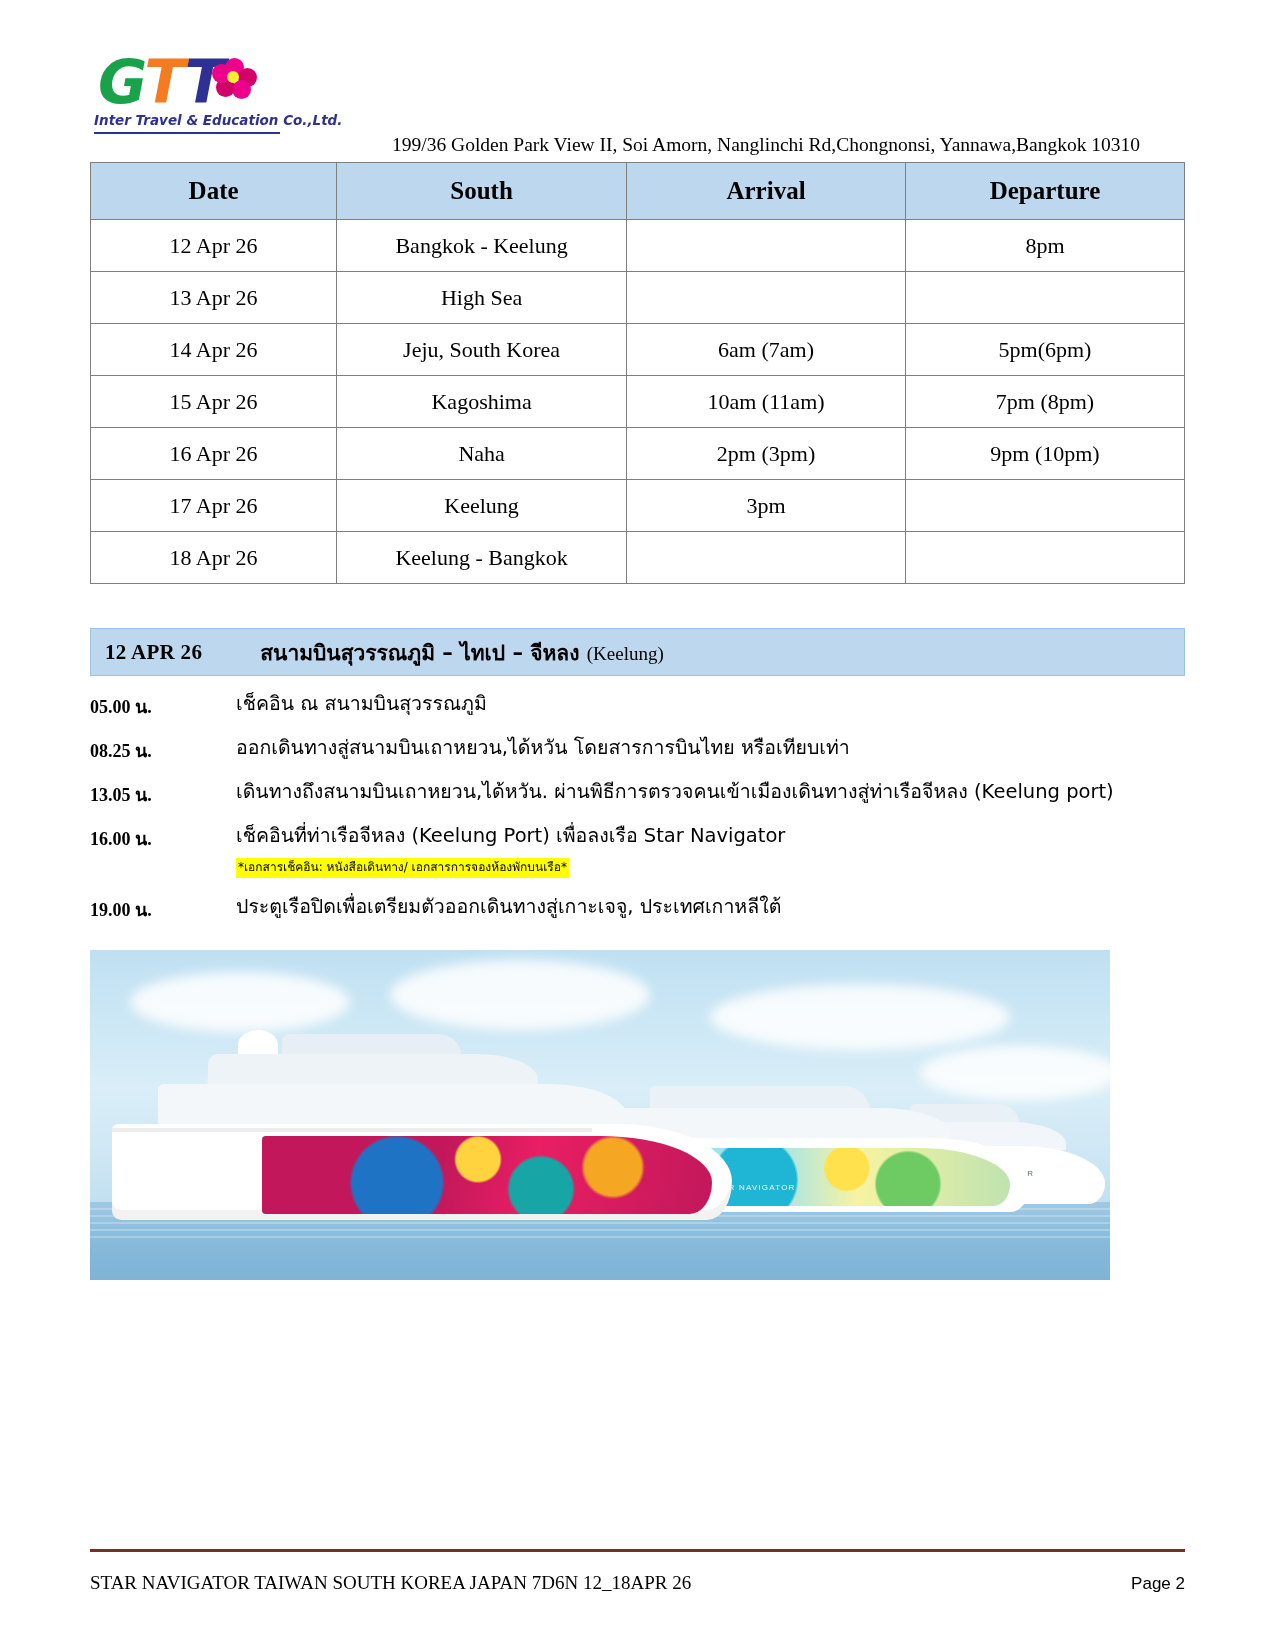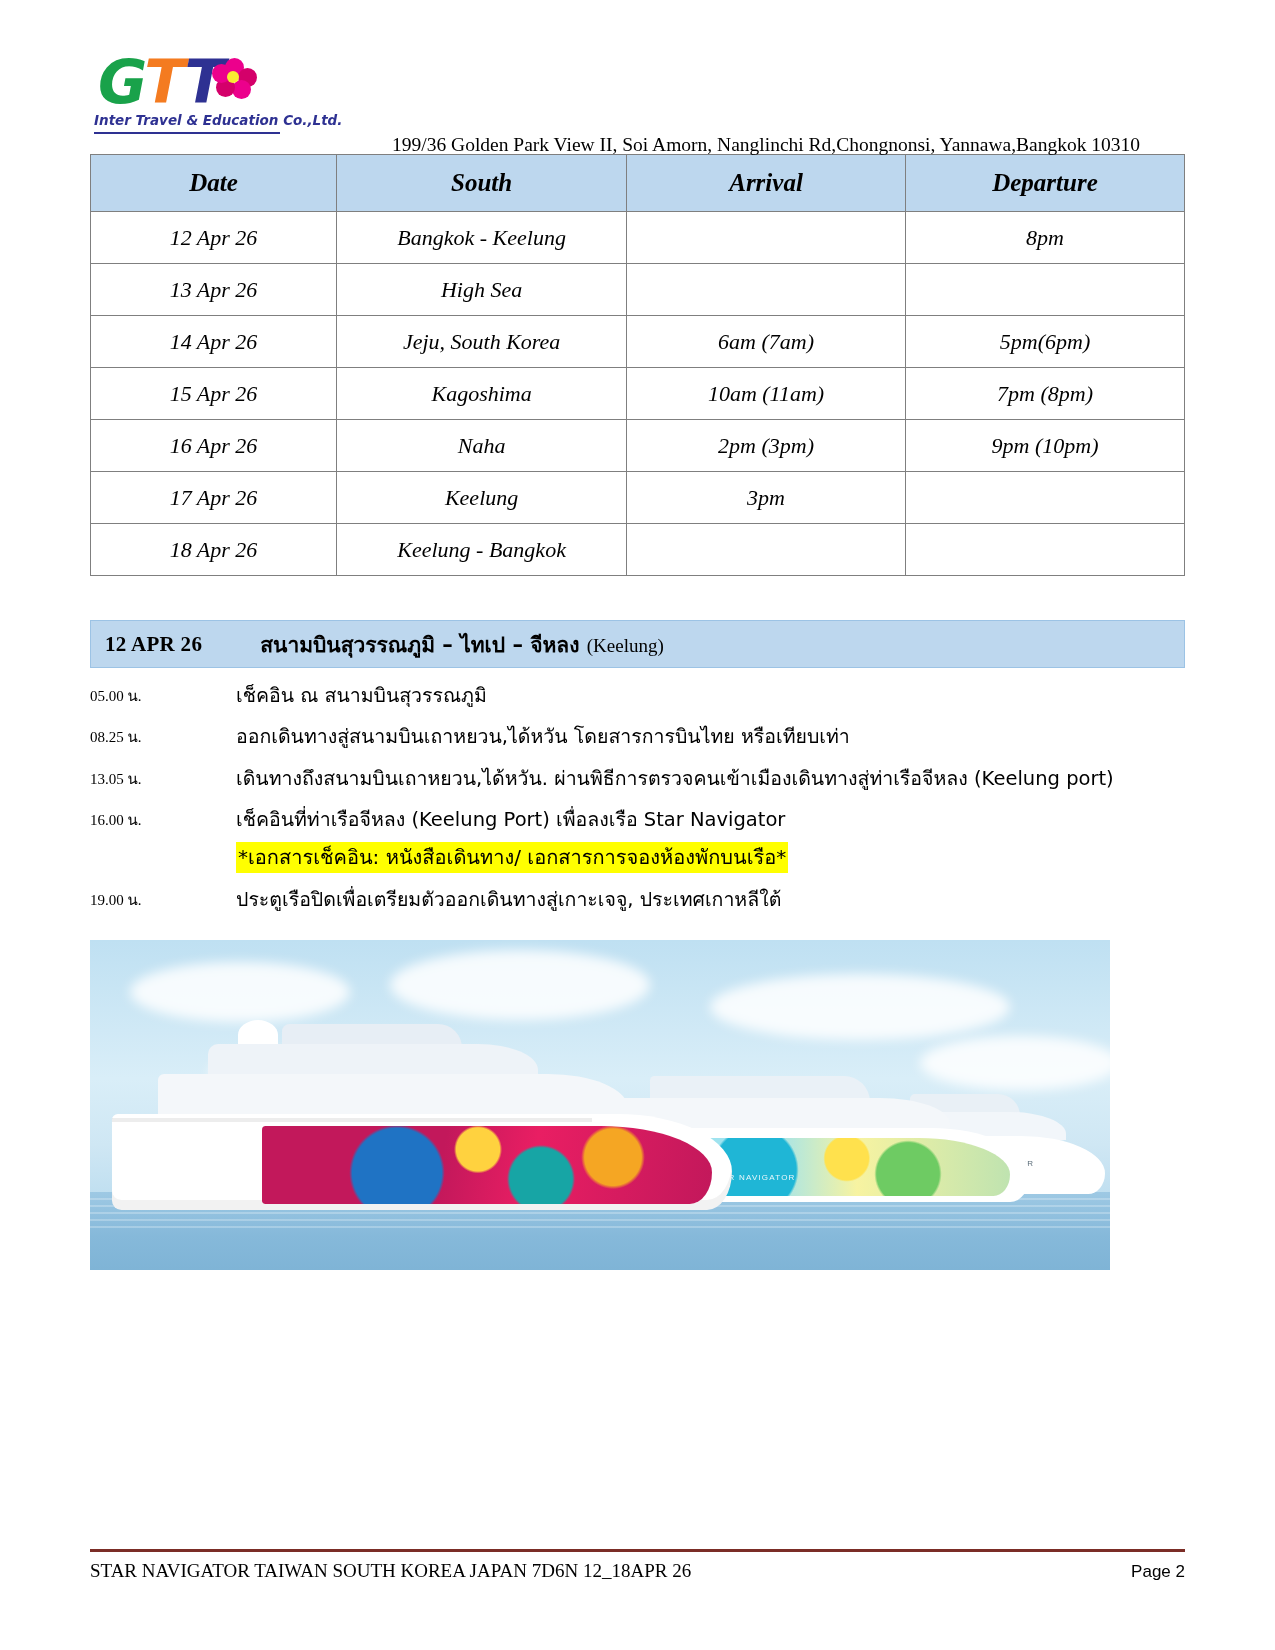--- a/index.html
+++ b/index.html
@@ -102,23 +102,22 @@
     font-size: 19.5px;
     line-height: 1.0;
   }
   .company-address .line1 { padding-left: 80px;}
   .company-address .line2 { padding-left: 215px;}
 
   
   table.itin {
     width: 100%;
     border-collapse: collapse;
-    margin-top: 0;
+    margin-top: 8px;
     table-layout: fixed;
-    font-style: italic;
   }
   table.itin th, table.itin td {
     border: 1px solid #7f7f7f;
     text-align: center;
     vertical-align: middle;
     font-size: 22px;
     height: 49px;
   }
   table.itin th {
     background: #bdd7ee;
@@ -162,36 +161,36 @@
   .sched {
     margin-top: 14px;
   }
   .sched-row {
     display: flex;
     align-items: flex-start;
     margin-bottom: 13px;
   }
   .sched-time {
     flex: 0 0 146px;
-    font-weight: normal;
-    font-size: 15px;
+    font-weight: bold;
+    font-size: 18px;
     padding-top: 2px;
   }
   .sched-body {
     flex: 1;
     font-family: "DejaVu Sans", sans-serif;
     font-size: 19.5px;
     line-height: 1.45;
   }
   .note-hl {
     background: #ffff00;
     display: inline-block;
     margin-top: 8px;
     font-family: "DejaVu Sans", sans-serif;
-    font-size: 20px;
+    font-size: 12px;
     padding: 1px 2px;
   }
 
   
   .ship-wrap {
     margin-top: 26px;
     width: 1020px;
     height: 330px;
     position: relative;
     overflow: hidden;
@@ -352,21 +351,21 @@
     left: 90px;
     right: 90px;
     bottom: 98px;
     height: 3px;
     background: #7b2d26;
   }
   .footer {
     position: absolute;
     left: 90px;
     right: 90px;
-    bottom: 68px;
+    bottom: 56px;
     display: flex;
     justify-content: space-between;
     align-items: baseline;
     font-size: 19px;
     text-align: center;
   }
   .footer .pageno {
     font-family: "Liberation Sans", sans-serif;
     font-size: 17px;
   }

